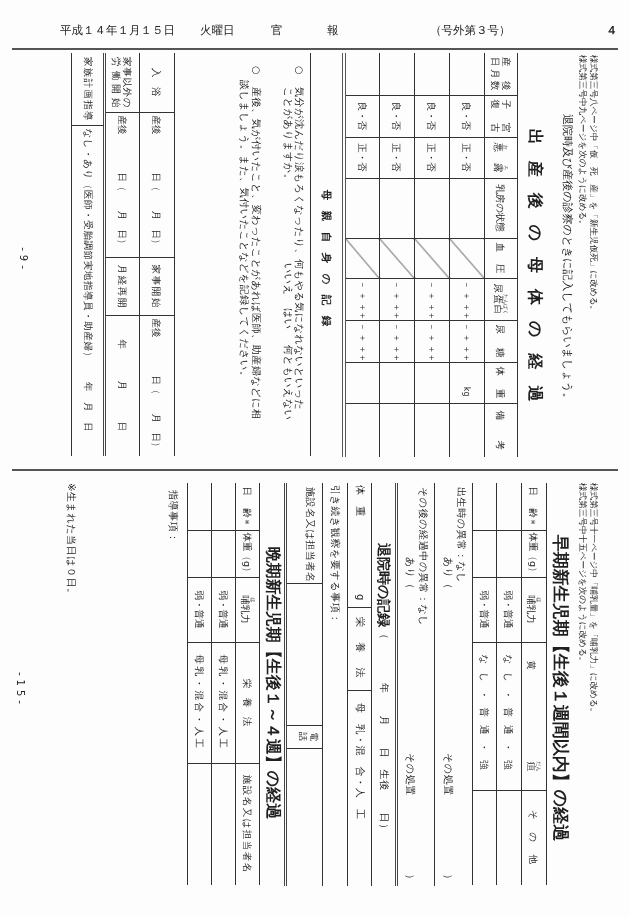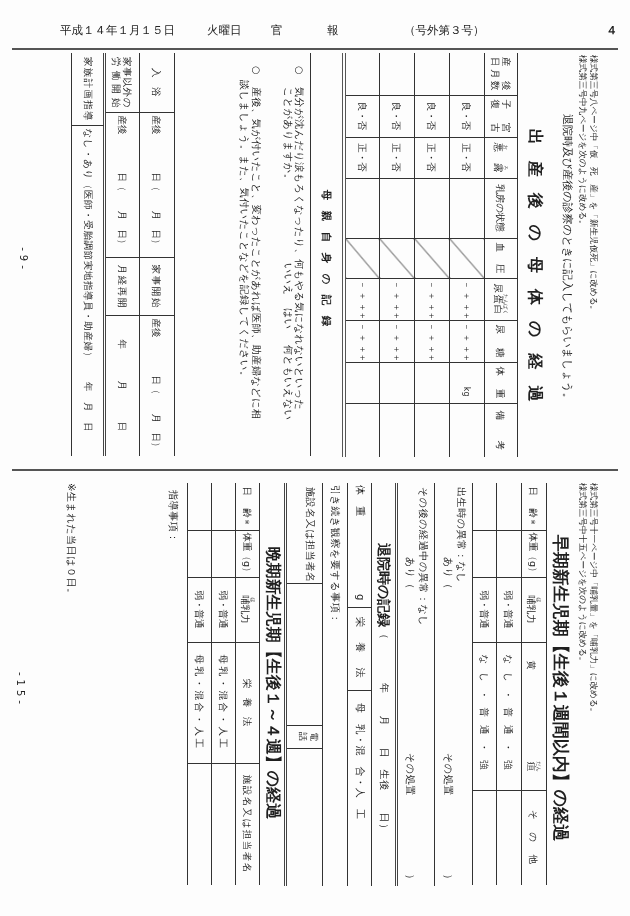--- a/index.html
+++ b/index.html
@@ -41,24 +41,24 @@
 .sp2{letter-spacing:2.5px;}
 .sp1{letter-spacing:1.5px;}
 .phone{position:absolute;width:10px;white-space:normal;word-break:break-all;font-size:9px;line-height:11px;}
 </style>
 </head>
 <body>
 
 <div id="root">
 
   <div class="gh" style="left:60px">平成１４年１月１５日</div>
-  <div class="gh" style="left:207px">火曜日</div>
+  <div class="gh" style="left:200px">火曜日</div>
   <div class="gh" style="left:271px">官</div>
   <div class="gh" style="left:327px">報</div>
-  <div class="gh" style="left:404px">（号外第３号）</div>
+  <div class="gh" style="left:430px">（号外第３号）</div>
   <div class="gh bold" style="left:606px">４</div>
   <div class="rule" style="top:48px"></div>
   <div class="rule" style="top:469px"></div>
 
   <div class="page" style="top:52px">
     <div class="t amend" style="left:3px;top:29px">様式第三号八ページ中「仮　死　産」を「新生児仮死」に改める。</div>
     <div class="t amend" style="left:3px;top:40px">様式第三号中九ページを次のように改める。</div>
     <div class="t note" style="left:62px;top:55px">退院時及び産後の診察のときに記入してもらいましょう。</div>
     <div class="t title" style="left:0;width:426px;top:84px">出　産　後　の　母　体　の　経　過</div>
 

